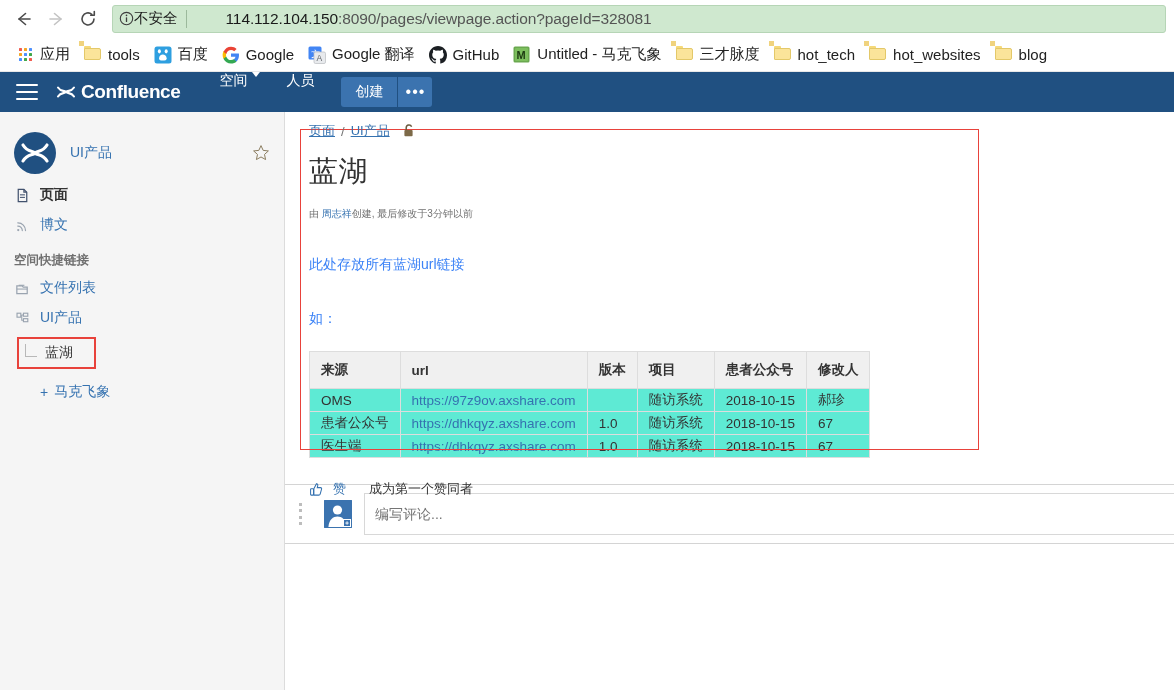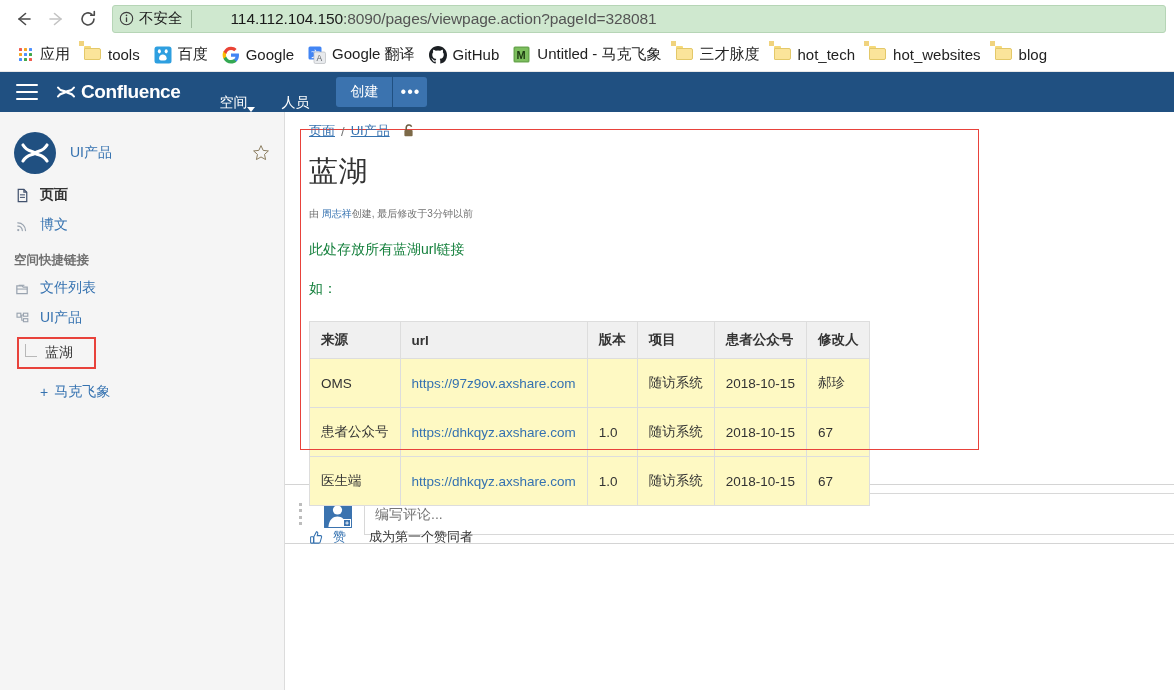--- a/index.html
+++ b/index.html
@@ -31,21 +31,21 @@
     height: 28px;
     margin-left: 8px;
     background: #cfe8cf;
     border: 1px solid #b6d5b6;
     border-radius: 3px;
     display: flex; align-items: center;
     padding: 0 6px;
     overflow: hidden;
   }
   .security-chip {
-    display: flex; align-items: center; gap: 5px;
+    display: flex; align-items: center; 
     flex: 0 0 auto;
     padding-right: 8px;
     margin-right: 8px;
     border-right: 1px solid #9cb99c;
     height: 18px;
   }
   .security-text {
     font-size: 14.5px; color: #1a1a1a;
     white-space: nowrap;
   }
@@ -93,21 +93,21 @@
     padding-left: 16px;
     color: #ffffff;
   }
   .hamburger { width:22px; height:16px; display:flex; flex-direction:column; justify-content:space-between; margin-right:18px; cursor:pointer;}
   .hamburger i { display:block; height:2px; background:#ffffff; border-radius:1px; }
   .cf-logo { display:flex; align-items:center; gap:5px; margin-right:26px; }
   .cf-logo-mark { width:20px; height:20px; }
   .cf-logo-text { font-size:19px; font-weight:bold; letter-spacing:-0.4px; color:#ffffff;}
   .cf-nav-item {
     font-size:14px; color:#ffffff; padding:0 13px; height:40px;
-    display:flex; align-items:flex-end; cursor:pointer;
+    display:flex; align-items:flex-start; gap:5px; cursor:pointer;
   }
   .caret-down { width:0;height:0;border-left:4px solid transparent;border-right:4px solid transparent;border-top:5px solid #ffffff; display:block;}
   .cf-create-btn {
     background:#3b73af; color:#ffffff; font-size:14px;
     height:30px; padding:0 14px; margin-left:14px;
     border-radius:3px 0 0 3px;
     display:flex;align-items:center; cursor:pointer;
   }
   .cf-more-btn {
     background:#3b73af; color:#ffffff;
@@ -190,34 +190,34 @@
     width: 679px; height: 321px;
     border: 1.5px solid #e8423b;
     pointer-events: none;
     z-index: 4;
   }
 
   .page-content { position:absolute; left:24px; top:40px; width: 660px; z-index:3;}
   .page-title { font-size:29px; color:#333333; font-weight:normal; letter-spacing:0.5px;}
   .byline { font-size:10px; color:#707070; margin-top:15px; }
   .byline a { color:#3572b0; text-decoration:none; }
-  .para { font-size:14px; color:#15803d; margin-top:18px; line-height:1.5;}
+  .para { font-size:14px; color:#3b82f6; margin-top:33px; line-height:1.5;}
 
   table.data-table {
     border-collapse: collapse; margin-top: 22px;
     font-size:13.5px;
   }
   table.data-table th {
     background:#f0f0f0; border:1px solid #dddddd;
     padding: 9px 11px; text-align:left;
     font-weight:bold; color:#333333; white-space:nowrap;
   }
   table.data-table td {
-    border:1px solid #dddddd; padding: 15px 11px;
-    color:#333333; white-space:nowrap; background:#fef9c3;
+    border:1px solid #dddddd; padding: 2px 11px;
+    color:#333333; white-space:nowrap; background:#5eead4;
   }
   table.data-table td a { color:#3572b0; text-decoration:none; }
 
   .like-row {
     display:flex; align-items:center; gap:9px;
     margin-top: 22px; font-size:13px;
   }
   .thumb-ico { width:15px;height:15px; display:block;}
   .like-label { color:#3572b0; cursor:pointer;}
   .like-note { color:#333333; margin-left:14px;}

